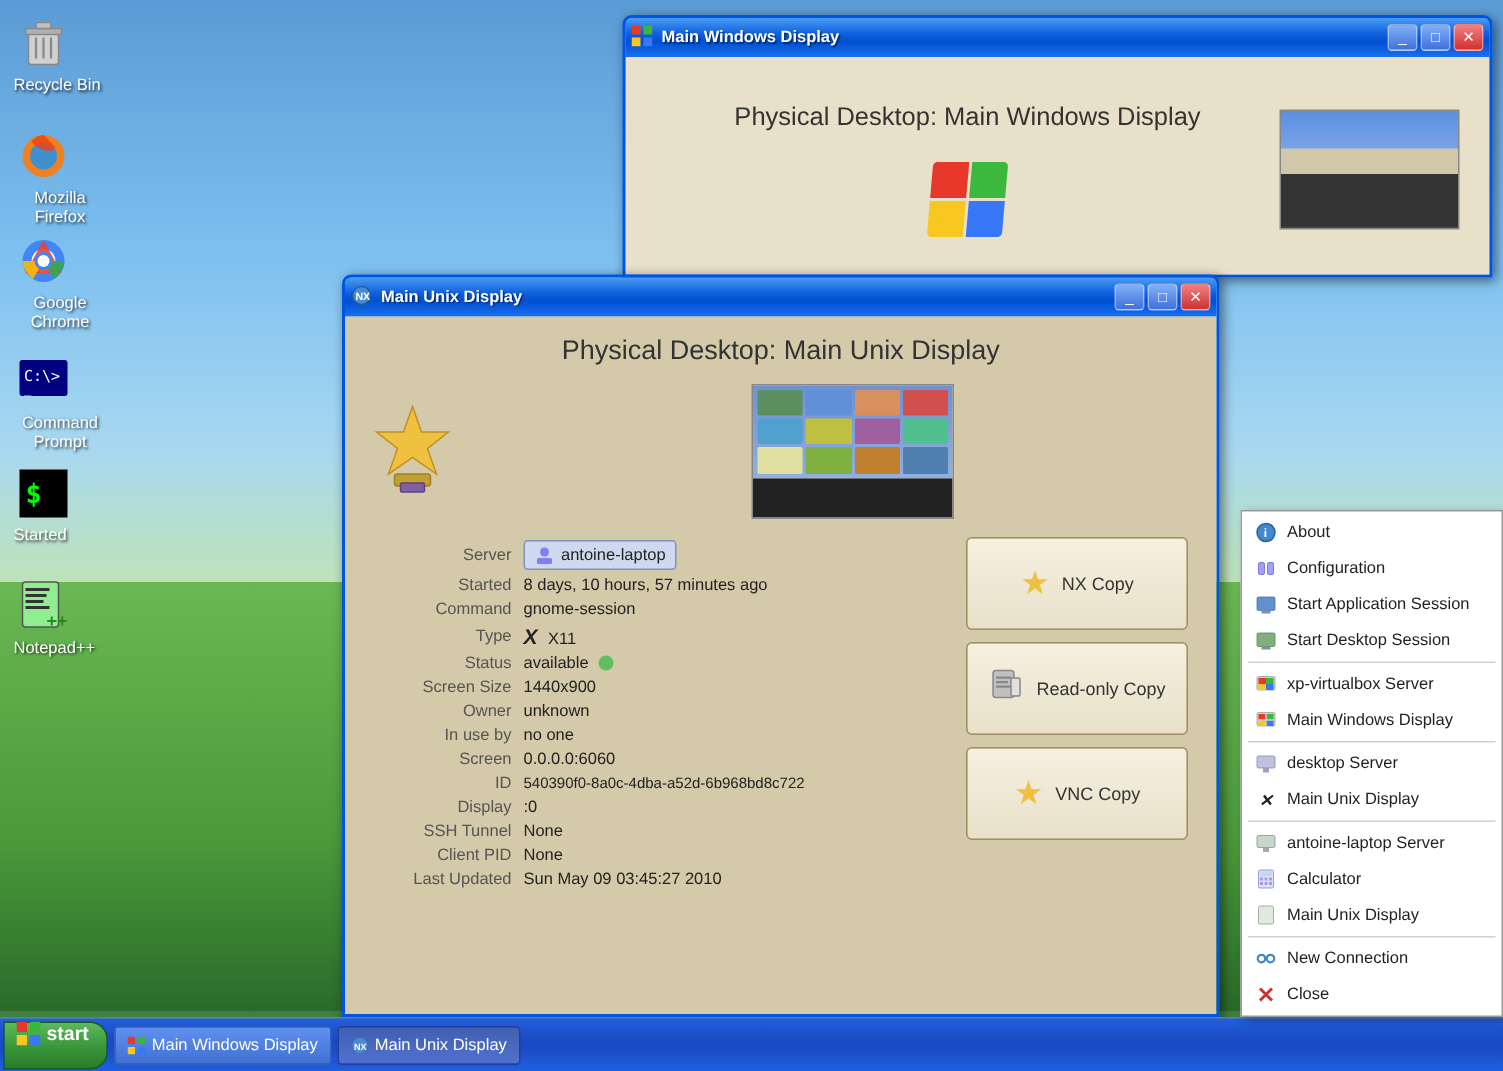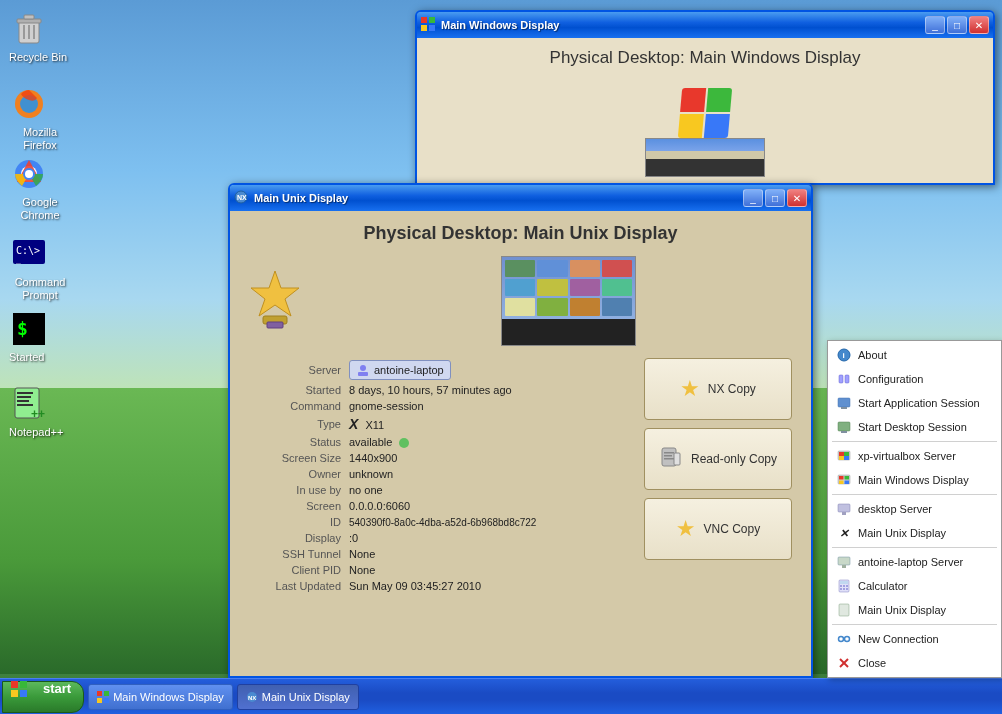--- a/index.html
+++ b/index.html
@@ -86,21 +86,21 @@
       background: linear-gradient(180deg, #5cb85c 0%, #3a9a3a 50%, #2a7a2a 100%);
       border: 1px solid #1a5a1a;
       border-radius: 0 12px 12px 0;
       color: white;
       font-weight: bold;
       font-size: 13px;
       padding: 0 12px 16px 8px;
       cursor: pointer;
       display: flex;
       align-items: center;
-      gap: 16px;
+      gap: 4px;
       margin-left: 2px;
     }
 
     .taskbar-item {
       height: 26px;
       background: linear-gradient(180deg, #6090f0 0%, #4070d0 100%);
       border: 1px solid #3060c0;
       border-radius: 3px;
       color: white;
       font-size: 11px;
@@ -183,21 +183,20 @@
       width: 580px;
       height: 175px;
     }
     #win-main-windows .window-body {
       height: 149px;
       background: #e8e0c8;
       display: flex;
       align-items: center;
       justify-content: space-between;
       padding: 10px 20px;
-      flex-direction: column;
     }
 
     
     #win-unix {
       top: 183px;
       left: 228px;
       width: 585px;
       height: 495px;
     }
 
@@ -433,21 +432,21 @@
         </svg>
       </span>
       <span class="window-title">Main Unix Display</span>
       <div class="window-controls">
         <div class="win-btn">_</div>
         <div class="win-btn">□</div>
         <div class="win-btn close-btn">✕</div>
       </div>
     </div>
     <div class="window-body" style="height:469px; background:#d4c9a8; padding:12px 15px; position:relative; overflow:hidden;">
-      <div style="text-align:center; font-size:18px; color:#333; margin-bottom:12px;font-weight:bold;">Physical Desktop: Main Unix Display</div>
+      <div style="text-align:center; font-size:18px; color:#333; margin-bottom:12px;">Physical Desktop: Main Unix Display</div>
 
       <div style="display:flex; justify-content:space-between; align-items:flex-start; margin-bottom:12px;">
         <div style="padding-top:10px;">
           <svg width="60" height="65" viewBox="0 0 60 65">
             <polygon points="30,5 36,22 54,22 40,33 46,50 30,39 14,50 20,33 6,22 24,22" fill="#f0c040" stroke="#c09020" stroke-width="1"></polygon>
             <rect x="18" y="50" width="24" height="8" rx="2" fill="#c0a030" stroke="#a08020" stroke-width="1"></rect>
             <rect x="22" y="56" width="16" height="6" rx="1" fill="#8060a0" stroke="#604080" stroke-width="1"></rect>
           </svg>
         </div>
         <div style="width:135px; height:90px; border:1px solid #888; overflow:hidden; margin-right:160px;">

